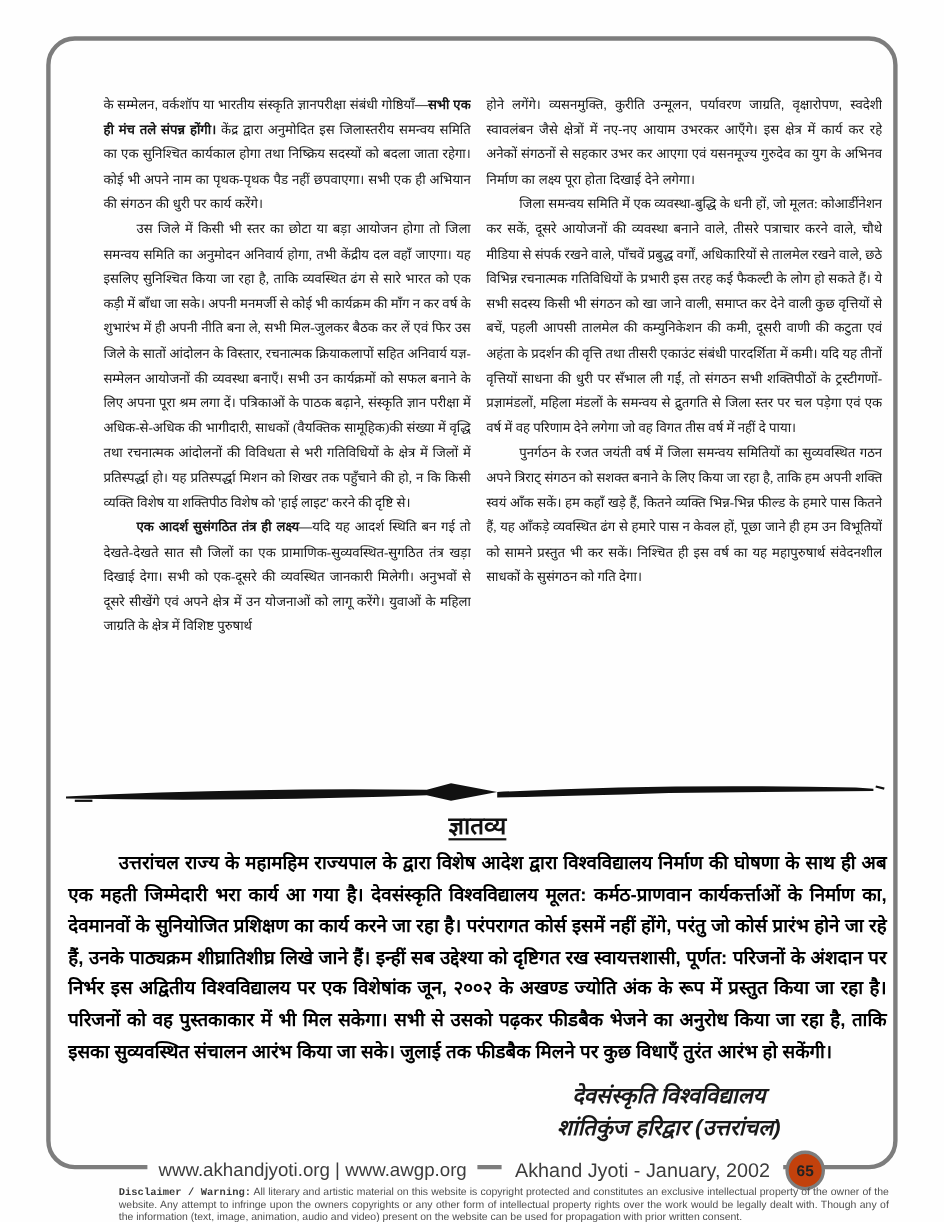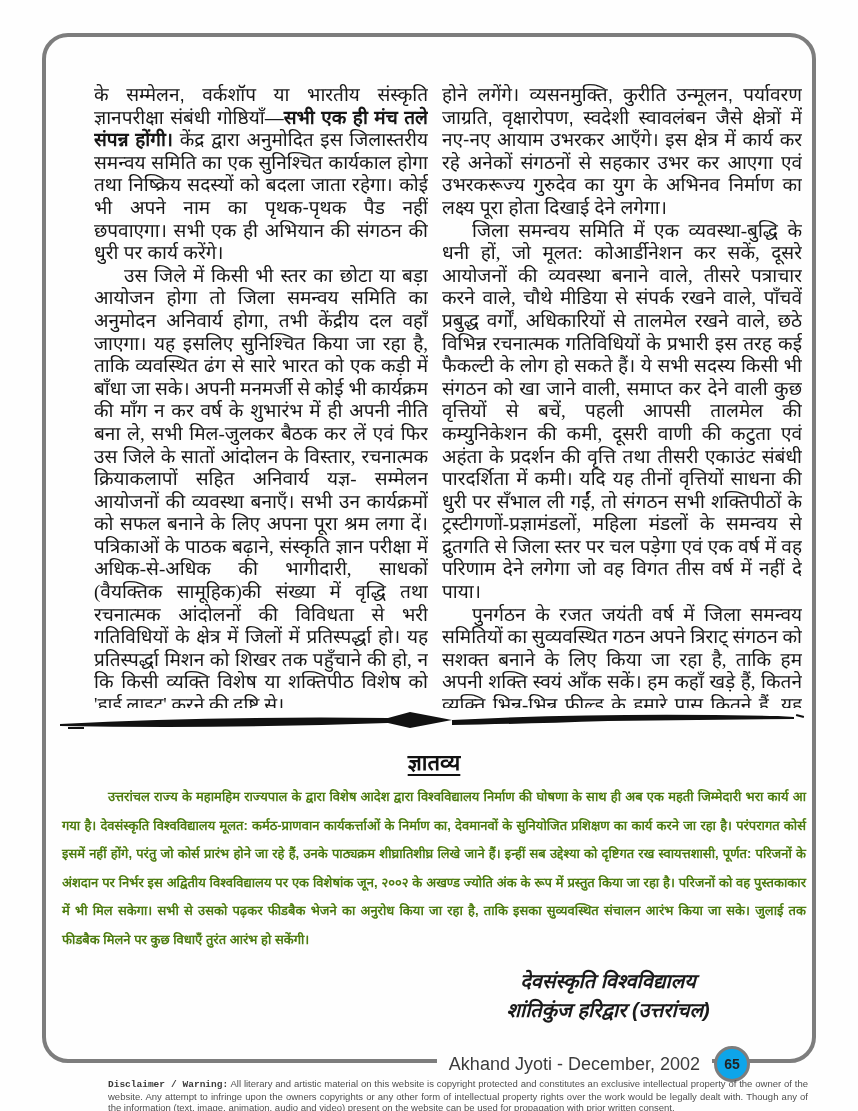--- a/index.html
+++ b/index.html
@@ -13,53 +13,53 @@
     z-index:1;background:transparent;
   }
   .columns{
     position:absolute;left:94px;top:84px;width:708px;height:624px;
     display:flex;gap:14px;z-index:2;
   }
   .col{overflow:hidden;}
   .col-left{width:334px;}
   .col-right{width:360px;}
   .para{
-    margin:0;font-size:19px;line-height:22.6px;text-align:justify;
+    margin:0;font-size:12px;line-height:22.6px;text-align:justify;
     color:#161616;
   }
   .para.indent{text-indent:30px;font-family:Liberation Serif, serif;}
   .para b{font-weight:bold;}
   .divider{position:absolute;left:58px;top:707px;width:750px;height:26px;z-index:2;}
   .notice{position:absolute;left:62px;top:734px;width:744px;z-index:2;}
   .notice-heading{
     text-align:center;font-size:22px;font-weight:bold;text-decoration:underline;
-    text-underline-offset:4px;color:#111;margin-top:12px;
+    text-underline-offset:4px;color:#111;
   }
   .notice-body{
-    margin:7px 0 12px 0;font-size:13px;font-weight:bold;line-height:28.6px;
-    text-align:justify;text-indent:46px;color:#4d7c0f;
+    margin:7px 0 12px 0;font-size:17px;font-weight:bold;line-height:28.6px;
+    text-align:justify;text-indent:46px;color:#000000;
   }
   .signature{
     width:340px;margin:4px 28px 0 auto;text-align:center;
     font-size:20px;font-weight:bold;font-style:italic;line-height:29px;color:#1a1a1a;
   }
   .footer-bar{
     position:absolute;left:42px;top:1046px;width:774px;height:36px;
     display:flex;align-items:center;z-index:3;padding:0;box-sizing:border-box;
   }
   .f-url{
     margin-left:92px;background:#fefefe;padding:2px 10px;
     font-size:17px;color:#3c3c3c;white-space:nowrap;
   }
   .f-spacer{flex:1;}
   .f-issue{
     background:#fefefe;padding:2px 12px;font-size:18px;color:#3c3c3c;white-space:nowrap;
   }
   .f-page{
-    width:30px;height:30px;margin:0 66px 0 2px;background:#0ea5e9;
+    width:30px;height:30px;margin:0 66px 0 2px;background:#c2410c;
     border:3px solid #7d7d7d;border-radius:50%;box-sizing:content-box;
     display:flex;align-items:center;justify-content:center;
     font-size:14px;font-weight:bold;color:#222;flex:none;
   }
   .disclaimer{
     position:absolute;left:108px;top:1078px;width:700px;margin:0;z-index:3;
     font-size:9.5px;line-height:1.22;text-align:justify;color:#4e4e4e;
   }
   .disclaimer b{color:#3a3a3a;font-family:Liberation Mono, monospace;}
 </style>
@@ -70,21 +70,21 @@
 
   <div class="frame"></div>
 
   <div class="columns">
     <div class="col col-left">
       <p class="para"><span>के सम्मेलन, वर्कशॉप या भारतीय संस्कृति ज्ञानपरीक्षा संबंधी गोष्ठियाँ—</span><b>सभी एक ही मंच तले संपन्न होंगी।</b><span> केंद्र द्वारा अनुमोदित इस जिलास्तरीय समन्वय समिति का एक सुनिश्चित कार्यकाल होगा तथा निष्क्रिय सदस्यों को बदला जाता रहेगा। कोई भी अपने नाम का पृथक-पृथक पैड नहीं छपवाएगा। सभी एक ही अभियान की संगठन की धुरी पर कार्य करेंगे।</span></p>
       <p class="para indent">उस जिले में किसी भी स्तर का छोटा या बड़ा आयोजन होगा तो जिला समन्वय समिति का अनुमोदन अनिवार्य होगा, तभी केंद्रीय दल वहाँ जाएगा। यह इसलिए सुनिश्चित किया जा रहा है, ताकि व्यवस्थित ढंग से सारे भारत को एक कड़ी में बाँधा जा सके। अपनी मनमर्जी से कोई भी कार्यक्रम की माँग न कर वर्ष के शुभारंभ में ही अपनी नीति बना ले, सभी मिल-जुलकर बैठक कर लें एवं फिर उस जिले के सातों आंदोलन के विस्तार, रचनात्मक क्रियाकलापों सहित अनिवार्य यज्ञ- सम्मेलन आयोजनों की व्यवस्था बनाएँ। सभी उन कार्यक्रमों को सफल बनाने के लिए अपना पूरा श्रम लगा दें। पत्रिकाओं के पाठक बढ़ाने, संस्कृति ज्ञान परीक्षा में अधिक-से-अधिक की भागीदारी, साधकों (वैयक्तिक सामूहिक)की संख्या में वृद्धि तथा रचनात्मक आंदोलनों की विविधता से भरी गतिविधियों के क्षेत्र में जिलों में प्रतिस्पर्द्धा हो। यह प्रतिस्पर्द्धा मिशन को शिखर तक पहुँचाने की हो, न कि किसी व्यक्ति विशेष या शक्तिपीठ विशेष को 'हाई लाइट' करने की दृष्टि से।</p>
       <p class="para indent"><b>एक आदर्श सुसंगठित तंत्र ही लक्ष्य—</b><span>यदि यह आदर्श स्थिति बन गई तो देखते-देखते सात सौ जिलों का एक प्रामाणिक-सुव्यवस्थित-सुगठित तंत्र खड़ा दिखाई देगा। सभी को एक-दूसरे की व्यवस्थित जानकारी मिलेगी। अनुभवों से दूसरे सीखेंगे एवं अपने क्षेत्र में उन योजनाओं को लागू करेंगे। युवाओं के महिला जाग्रति के क्षेत्र में विशिष्ट पुरुषार्थ</span></p>
     </div>
     <div class="col col-right">
-      <p class="para">होने लगेंगे। व्यसनमुक्ति, कुरीति उन्मूलन, पर्यावरण जाग्रति, वृक्षारोपण, स्वदेशी स्वावलंबन जैसे क्षेत्रों में नए-नए आयाम उभरकर आएँगे। इस क्षेत्र में कार्य कर रहे अनेकों संगठनों से सहकार उभर कर आएगा एवं उभरकरूज्य गुरुदेव का युग के अभिनव निर्माण का लक्ष्य पूरा होता दिखाई देने लगेगा।</p>
+      <p class="para">होने लगेंगे। व्यसनमुक्ति, कुरीति उन्मूलन, पर्यावरण जाग्रति, वृक्षारोपण, स्वदेशी स्वावलंबन जैसे क्षेत्रों में नए-नए आयाम उभरकर आएँगे। इस क्षेत्र में कार्य कर रहे अनेकों संगठनों से सहकार उभर कर आएगा एवं यसनमूज्य गुरुदेव का युग के अभिनव निर्माण का लक्ष्य पूरा होता दिखाई देने लगेगा।</p>
       <p class="para indent">जिला समन्वय समिति में एक व्यवस्था-बुद्धि के धनी हों, जो मूलत: कोआर्डीनेशन कर सकें, दूसरे आयोजनों की व्यवस्था बनाने वाले, तीसरे पत्राचार करने वाले, चौथे मीडिया से संपर्क रखने वाले, पाँचवें प्रबुद्ध वर्गों, अधिकारियों से तालमेल रखने वाले, छठे विभिन्न रचनात्मक गतिविधियों के प्रभारी इस तरह कई फैकल्टी के लोग हो सकते हैं। ये सभी सदस्य किसी भी संगठन को खा जाने वाली, समाप्त कर देने वाली कुछ वृत्तियों से बचें, पहली आपसी तालमेल की कम्युनिकेशन की कमी, दूसरी वाणी की कटुता एवं अहंता के प्रदर्शन की वृत्ति तथा तीसरी एकाउंट संबंधी पारदर्शिता में कमी। यदि यह तीनों वृत्तियों साधना की धुरी पर सँभाल ली गईं, तो संगठन सभी शक्तिपीठों के ट्रस्टीगणों-प्रज्ञामंडलों, महिला मंडलों के समन्वय से द्रुतगति से जिला स्तर पर चल पड़ेगा एवं एक वर्ष में वह परिणाम देने लगेगा जो वह विगत तीस वर्ष में नहीं दे पाया।</p>
       <p class="para indent">पुनर्गठन के रजत जयंती वर्ष में जिला समन्वय समितियों का सुव्यवस्थित गठन अपने त्रिराट् संगठन को सशक्त बनाने के लिए किया जा रहा है, ताकि हम अपनी शक्ति स्वयं आँक सकें। हम कहाँ खड़े हैं, कितने व्यक्ति भिन्न-भिन्न फील्ड के हमारे पास कितने हैं, यह आँकड़े व्यवस्थित ढंग से हमारे पास न केवल हों, पूछा जाने ही हम उन विभूतियों को सामने प्रस्तुत भी कर सकें। निश्चित ही इस वर्ष का यह महापुरुषार्थ संवेदनशील साधकों के सुसंगठन को गति देगा।</p>
 
     </div>
   </div>
 
   <svg class="divider" viewBox="0 0 750 26" preserveAspectRatio="none">
     <path fill="#111111" d="M2,17 Q160,9 330,11 L352,5 L394,13 L352,21 L330,16 Q160,22 2,19 Z"></path>
     <path fill="#111111" d="M394,13 Q550,5 720,9 L736,10 L736,12 L550,14 Q460,17 394,18 Z"></path>
     <rect fill="#111111" x="738" y="8" width="8" height="2" transform="rotate(14 742 9)"></rect>
@@ -94,20 +94,21 @@
   <div class="notice">
     <div class="notice-heading">ज्ञातव्य</div>
     <p class="notice-body">उत्तरांचल राज्य के महामहिम राज्यपाल के द्वारा विशेष आदेश द्वारा विश्वविद्यालय निर्माण की घोषणा के साथ ही अब एक महती जिम्मेदारी भरा कार्य आ गया है। देवसंस्कृति विश्वविद्यालय मूलत: कर्मठ-प्राणवान कार्यकर्त्ताओं के निर्माण का, देवमानवों के सुनियोजित प्रशिक्षण का कार्य करने जा रहा है। परंपरागत कोर्स इसमें नहीं होंगे, परंतु जो कोर्स प्रारंभ होने जा रहे हैं, उनके पाठ्यक्रम शीघ्रातिशीघ्र लिखे जाने हैं। इन्हीं सब उद्देश्या को दृष्टिगत रख स्वायत्तशासी, पूर्णत: परिजनों के अंशदान पर निर्भर इस अद्वितीय विश्वविद्यालय पर एक विशेषांक जून, २००२ के अखण्ड ज्योति अंक के रूप में प्रस्तुत किया जा रहा है। परिजनों को वह पुस्तकाकार में भी मिल सकेगा। सभी से उसको पढ़कर फीडबैक भेजने का अनुरोध किया जा रहा है, ताकि इसका सुव्यवस्थित संचालन आरंभ किया जा सके। जुलाई तक फीडबैक मिलने पर कुछ विधाएँ तुरंत आरंभ हो सकेंगी।</p>
     <div class="signature">
       <div>देवसंस्कृति विश्वविद्यालय</div>
       <div>शांतिकुंज हरिद्वार (उत्तरांचल)</div>
     </div>
   </div>
 
   <div class="footer-bar">
+    <span class="f-url">www.akhandjyoti.org | www.awgp.org</span>
     <span class="f-spacer"></span>
-    <span class="f-issue">Akhand Jyoti - December, 2002</span>
+    <span class="f-issue">Akhand Jyoti - January, 2002</span>
     <span class="f-page">65</span>
   </div>
 
   <p class="disclaimer"><b>Disclaimer / Warning:</b><span> All literary and artistic material on this website is copyright protected and constitutes an exclusive intellectual property of the owner of the website. Any attempt to infringe upon the owners copyrights or any other form of intellectual property rights over the work would be legally dealt with. Though any of the information (text, image, animation, audio and video) present on the website can be used for propagation with prior written consent.</span></p>
 
 </div>
 
 </body></html>

